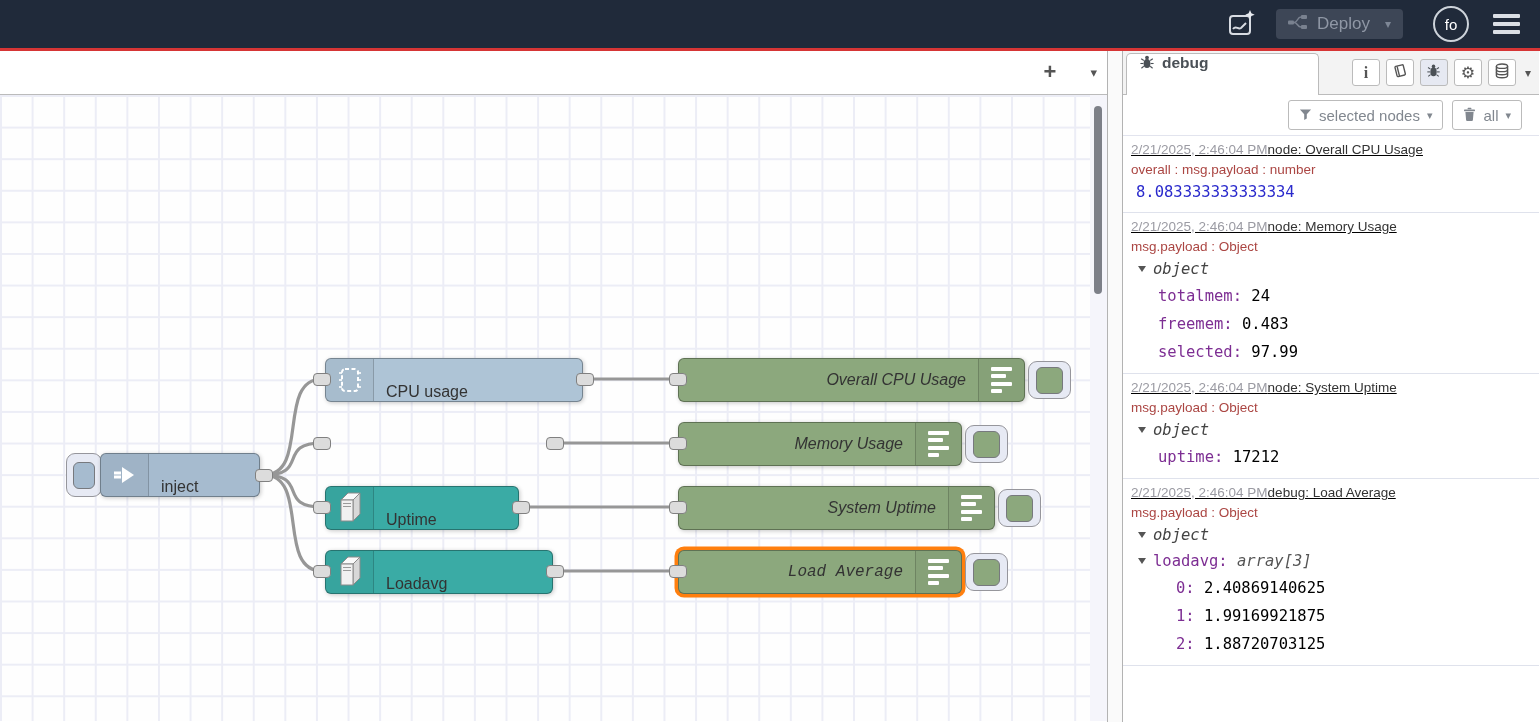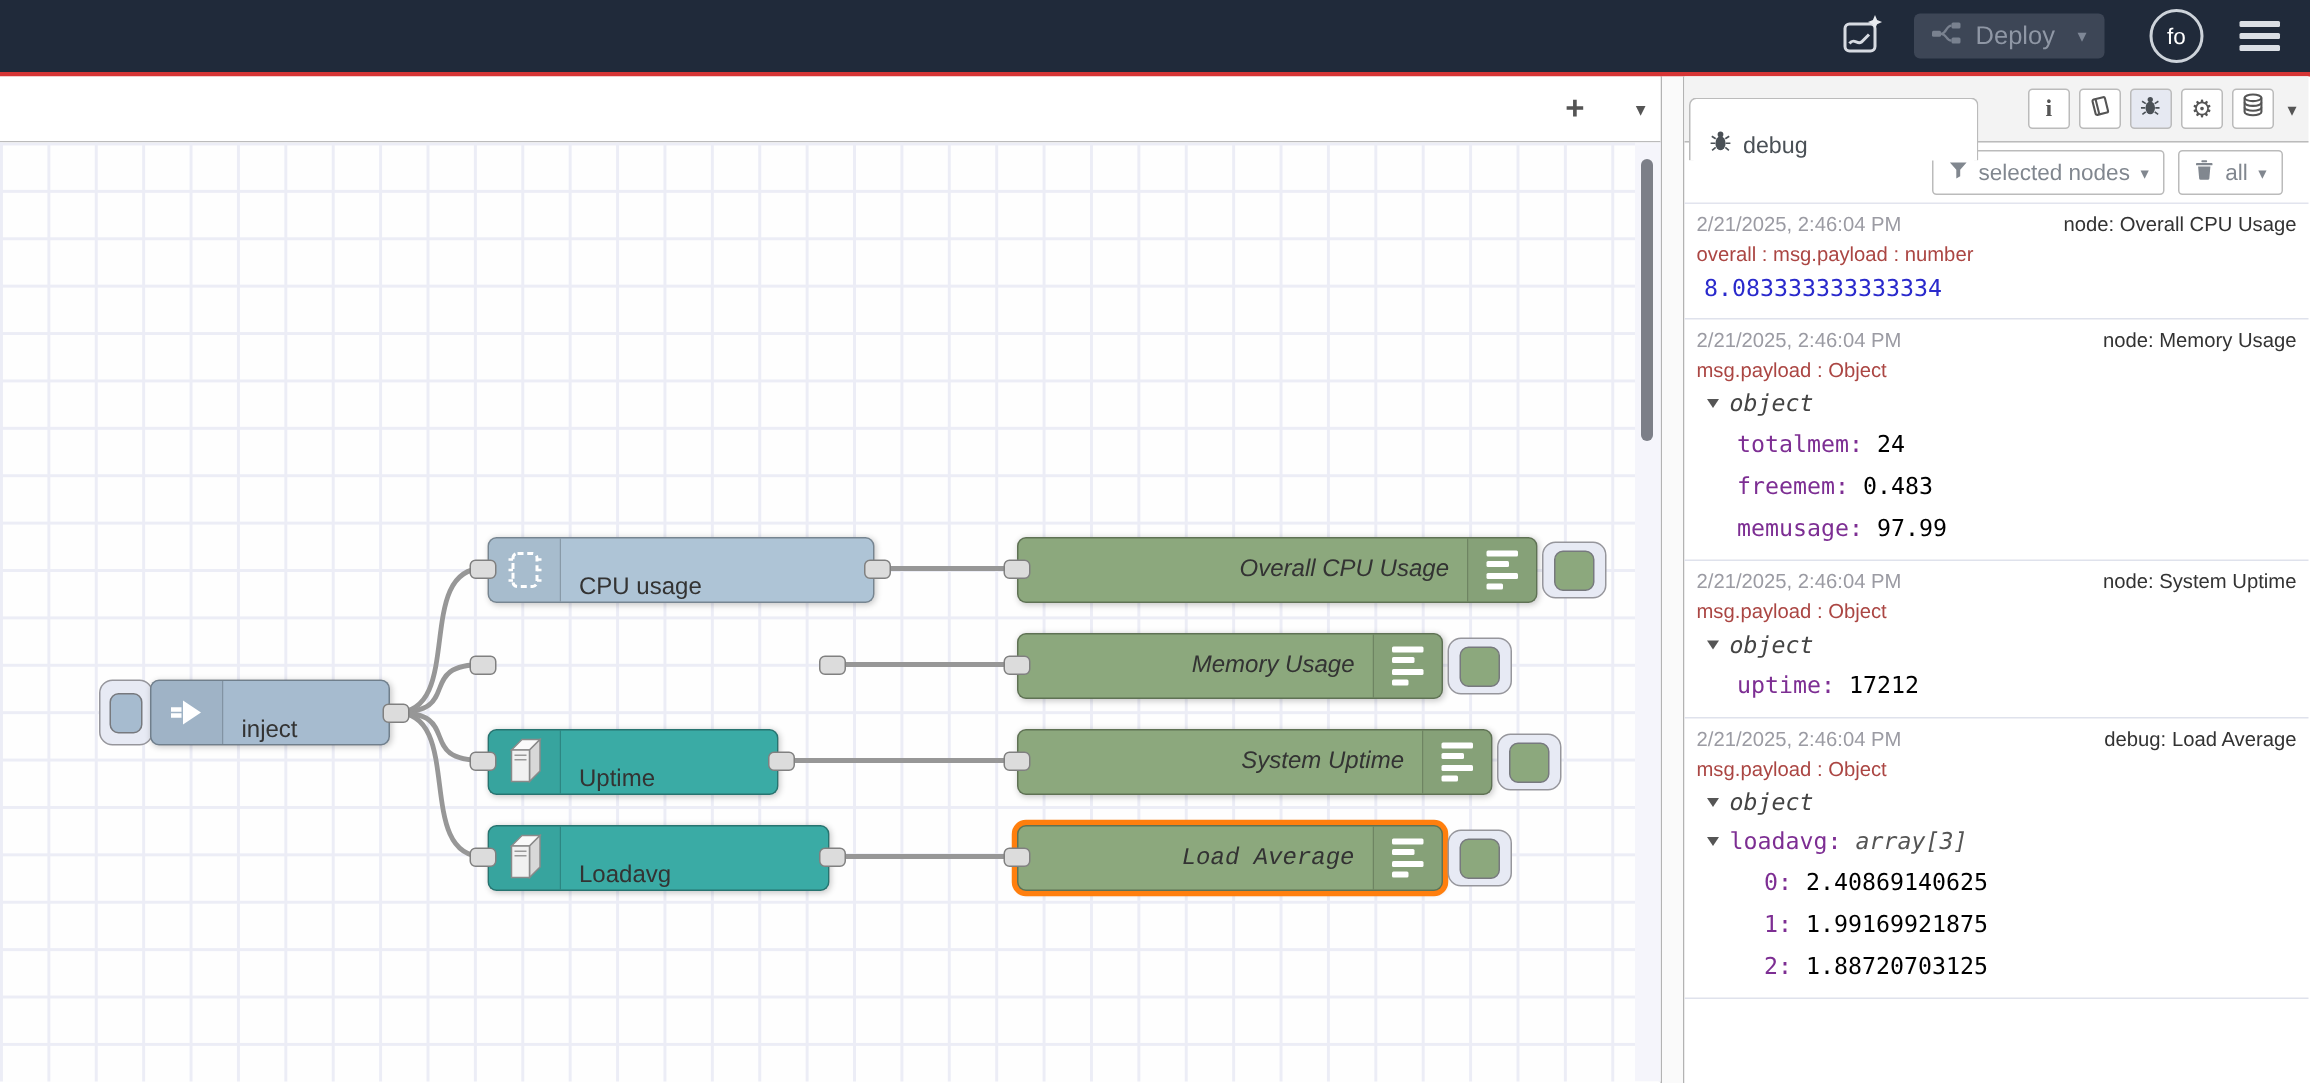--- a/index.html
+++ b/index.html
@@ -50,33 +50,33 @@
   .dbg-toggle .inner { width:27px; height:27px; background:#8ca87d; }
   .list-icon { display:flex; flex-direction:column; gap:3.5px; }
   .list-icon i { display:block; height:4px; background:#fff; border-radius:1px; }
 
   
   .splitter { width:15px; height:671px; background:#fafafa; border-right:1px solid #b3b3b3; }
 
   
   .sidebar { position:relative; width:416px; height:671px; background:#fff; }
   .sb-tabs { position:relative; height:44px; background:#f3f3f3; border-bottom:1px solid #bbb; }
-  .sb-tab { position:absolute; left:3px; top:2px; width:193px; height:42px; background:#fff; border:1px solid #bbb; border-bottom:none; border-radius:5px 5px 0 0; display:flex; align-items:flex-end; gap:7px; padding-left:12px; font-weight:normal; font-size:15.5px; color:#4a5056; z-index:2;margin-top:12px; }
+  .sb-tab { position:absolute; left:3px; top:2px; width:193px; height:42px; background:#fff; border:1px solid #bbb; border-bottom:none; border-radius:5px 5px 0 0; display:flex; align-items:flex-start; gap:7px; padding-left:12px; font-weight:bold; font-size:15.5px; color:#4a5056; z-index:2; }
   .sb-toolbar { position:absolute; right:8px; top:8px; display:flex; align-items:center; gap:6px; }
   .sb-toolbtn { width:28px; height:27px; background:#fff; border:1px solid #bbb; border-radius:3px; display:flex; align-items:center; justify-content:center; color:#555; cursor:pointer; }
   .sb-toolbtn.active { background:#e6e9f2; }
   .sb-toolbtn .ifo { font-family:"Liberation Serif",serif; font-weight:bold; font-size:16px; }
   .sb-chevron { color:#555; font-size:12px; margin-left:3px; cursor:pointer; }
   .filter-row { height:41px; display:flex; align-items:center; justify-content:flex-end; gap:9px; padding-right:17px; border-bottom:1px solid #e2e4ee; }
   .filter-btn { height:30px; background:#fff; border:1px solid #bbb; border-radius:3px; color:#81878f; font-size:15px; display:flex; align-items:center; gap:7px; padding:0 10px; cursor:pointer; }
   .filter-btn .chev { font-size:11px; color:#81878f; }
 
   .messages { font-size:13.5px; }
   .msg { padding:4px 8px 7px 8px; border-bottom:1px solid #dfe2ec; }
-  .dbg-meta { display:flex; justify-content:space-between; line-height:20px; }
+  .dbg-meta { display:flex; line-height:20px;text-decoration:underline; }
   .dbg-time { color:#9b9ba3; }
   .dbg-node { color:#333; }
   .dbg-prop { color:#ab4643; line-height:19px; }
   .mono { font-family:"DejaVu Sans Mono",monospace; font-size:15.5px; }
   .dbg-val { color:#2a2acc; line-height:26px; padding-left:5px; }
   .dbg-objrow { line-height:26px; color:#444; padding-left:7px; font-style:italic; }
   .dbg-entry { line-height:28px; padding-left:27px; }
   .dbg-entry.arr { padding-left:45px; }
   .dbg-key { color:#7d2e93; }
   .dbg-num { color:#000000; }
@@ -378,21 +378,21 @@
 
         <div class="msg">
           <div class="dbg-meta">
             <span class="dbg-time">2/21/2025, 2:46:04 PM</span>
             <span class="dbg-node">node: Memory Usage</span>
           </div>
           <div class="dbg-prop">msg.payload : Object</div>
           <div class="dbg-objrow mono"><span class="tri"></span><span>object</span></div>
           <div class="dbg-entry mono"><span class="dbg-key">totalmem:</span> <span class="dbg-num">24</span></div>
           <div class="dbg-entry mono"><span class="dbg-key">freemem:</span> <span class="dbg-num">0.483</span></div>
-          <div class="dbg-entry mono"><span class="dbg-key">memusage:</span> <span class="dbg-num">97.99</span></div>
+          <div class="dbg-entry mono"><span class="dbg-key">selected:</span> <span class="dbg-num">97.99</span></div>
         </div>
 
         <div class="msg">
           <div class="dbg-meta">
             <span class="dbg-time">2/21/2025, 2:46:04 PM</span>
             <span class="dbg-node">node: System Uptime</span>
           </div>
           <div class="dbg-prop">msg.payload : Object</div>
           <div class="dbg-objrow mono"><span class="tri"></span><span>object</span></div>
           <div class="dbg-entry mono"><span class="dbg-key">uptime:</span> <span class="dbg-num">17212</span></div>

